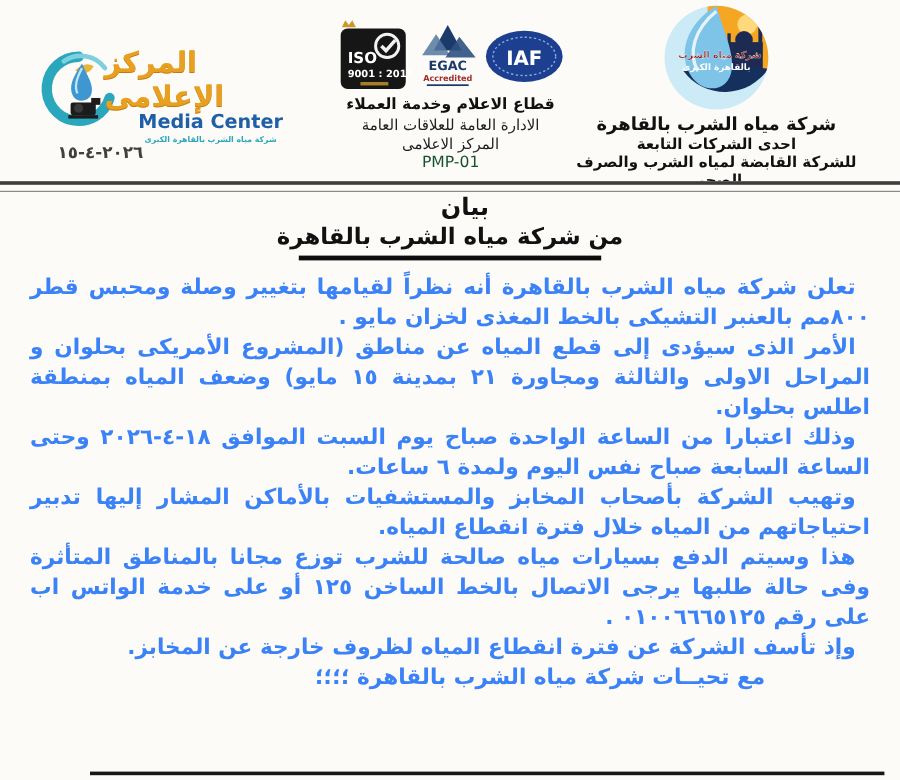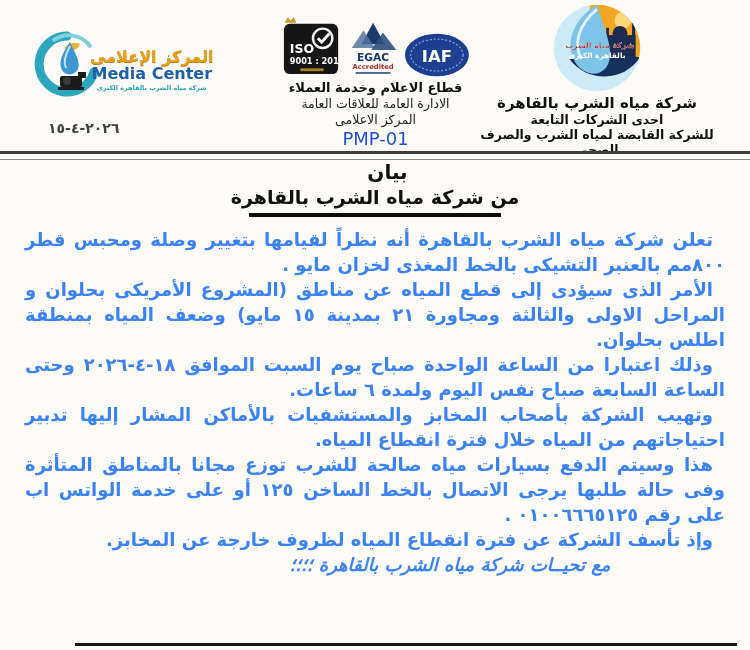--- a/index.html
+++ b/index.html
@@ -4,52 +4,52 @@
 <style>
   html,body{margin:0;padding:0;}
   body{background:#e8e8e8;font-family:"DejaVu Sans",sans-serif;}
   .page{position:relative;width:750px;height:650px;margin:0 auto;background:#fcfbf8;overflow:hidden;color:#111;}
 
   
   .header{position:absolute;top:0;left:0;width:750px;height:152px;}
 
   .mc-block{position:absolute;left:34px;top:28px;width:230px;display:flex;align-items:center;gap:4px;}
   .mc-text{display:flex;flex-direction:column;align-items:center;margin-left:-14px;margin-top:10px;}
-  .mc-title-ar{color:#e8a020;font-weight:bold;font-size:16px;text-shadow:0 1px 0 #c07b10;}
+  .mc-title-ar{color:#e8a020;font-weight:bold;font-size:24px;text-shadow:0 1px 0 #c07b10;}
   .mc-title-en{color:#1f5fa8;font-weight:bold;font-size:16px;margin-top:-2px;}
   .mc-sub{color:#2aa7bd;font-size:6.5px;font-weight:bold;margin-top:1px;}
   .mc-date{position:absolute;left:48px;top:120px;width:140px;text-align:left;
            font-weight:bold;font-size:14px;letter-spacing:4px;direction:ltr;color:#404040;}
 
-  .certs{position:absolute;left:281px;top:14px;width:190px;display:flex;align-items:flex-end;gap:3px;}
+  .certs{position:absolute;left:281px;top:14px;width:190px;display:flex;align-items:center;gap:3px;}
   .dept{position:absolute;left:268px;top:80px;width:215px;text-align:center;line-height:1.25;}
   .dept-l1{font-weight:bold;font-size:13px;}
   .dept-l2,.dept-l3{font-size:12.5px;color:#222;}
-  .dept-l4{font-size:18px;color:#1d4ed8;direction:ltr;}
+  .dept-l4{font-size:13px;color:#14532d;direction:ltr;}
 
   .company{position:absolute;right:22px;top:2px;width:262px;text-align:center;}
   .company-logo{display:block;margin:0 auto;}
   .co-l1{font-weight:bold;font-size:15px;margin-top:0px;}
   .co-l2{font-weight:bold;font-size:12.5px;}
   .co-l3{font-weight:bold;font-size:12.5px;}
 
   .sep{position:absolute;top:151px;left:0;width:750px;height:5px;
        border-top:3px solid #3d3d3d;border-bottom:1px solid #8a8a8a;background:#fcfbf8;}
 
   
   .title-block{position:absolute;top:160px;left:0;width:750px;text-align:center;direction:rtl;}
   .stmt-title{font-weight:bold;font-size:20px;line-height:24px;padding-left:25px;}
   .stmt-subtitle{font-weight:bold;font-size:19px;line-height:26px;}
   .title-underline{width:252px;height:4px;background:#0d0d0d;margin:3px auto 0 auto;}
 
   
   .body-text{position:absolute;top:227px;left:25px;width:700px;direction:rtl;
              text-align:justify;font-weight:bold;font-size:18px;line-height:25px;color:#3b82f6;}
   .body-text p{margin:0;text-indent:12px;}
-  .closing{margin-top:0;text-align:center;padding-left:150px;text-indent:0 !important;font-style:italic;}
+  .closing{margin-top:0;text-align:center;padding-left:150px;text-indent:0 !important;}
 
   .bottom-line{position:absolute;bottom:4px;left:75px;width:662px;border-top:3px solid #161616;}
 
   svg text{font-family:"DejaVu Sans",sans-serif;}
 </style>
 </head>
 <body>
 
 <div class="page">
 

